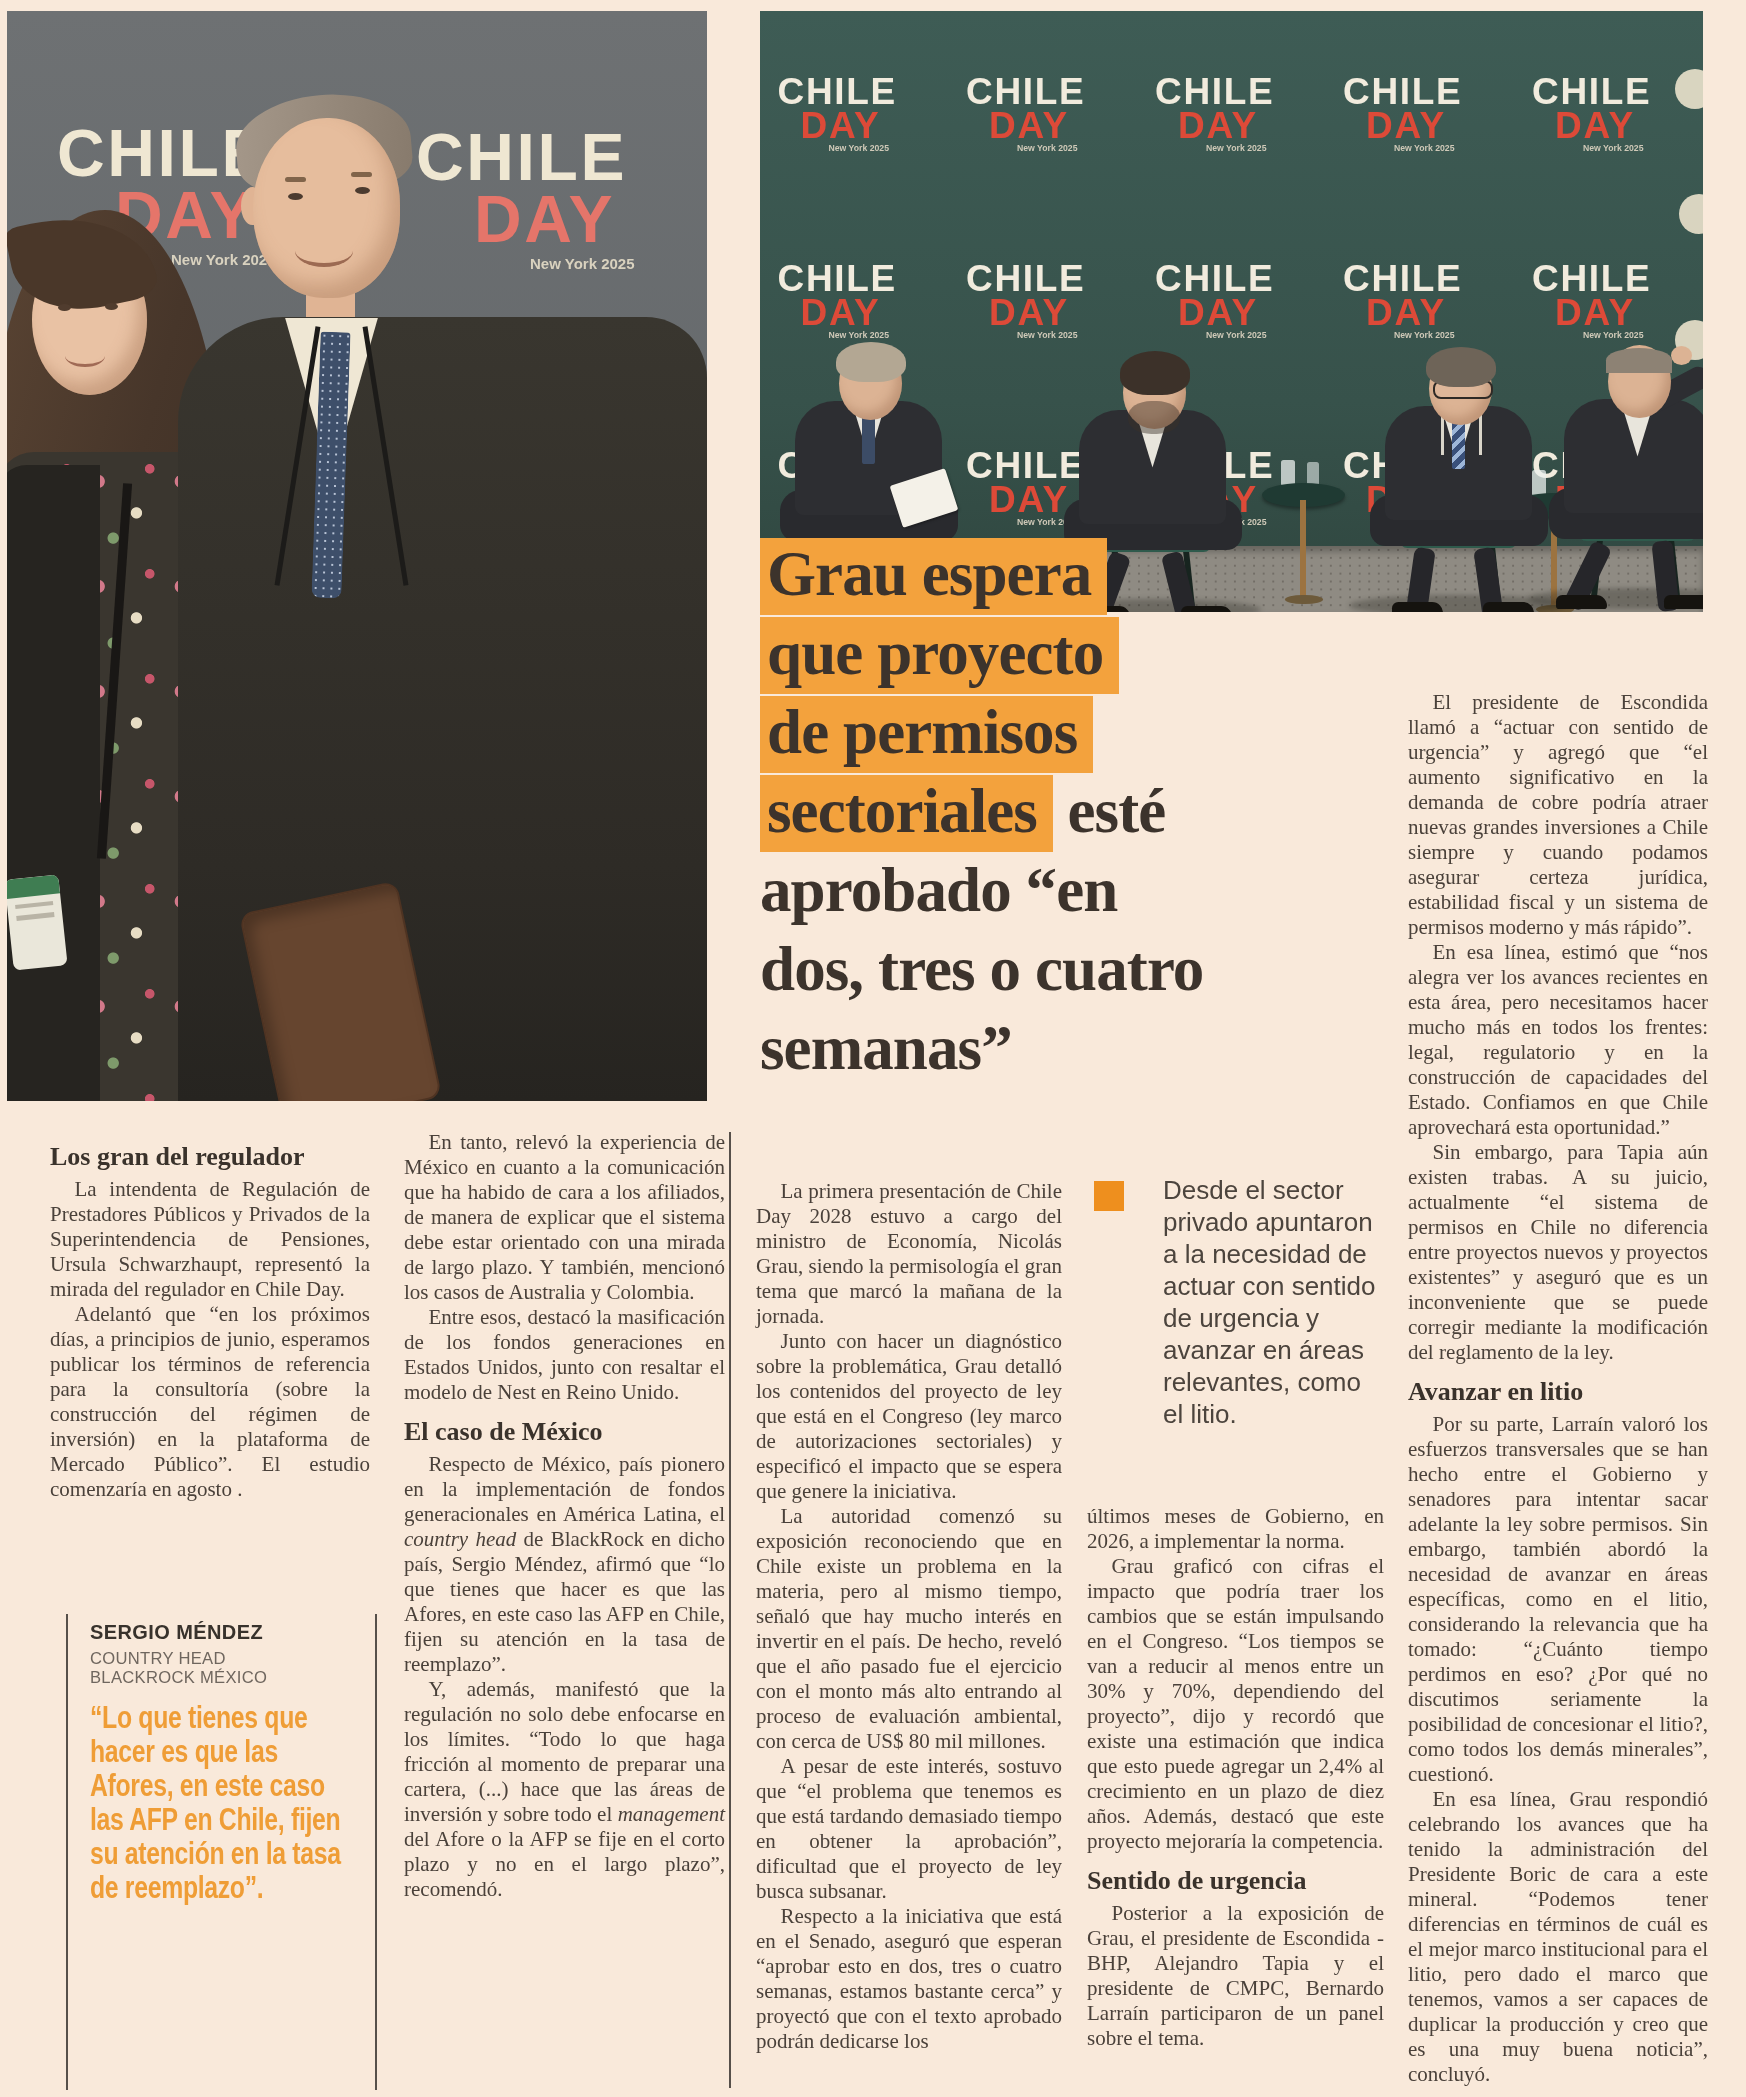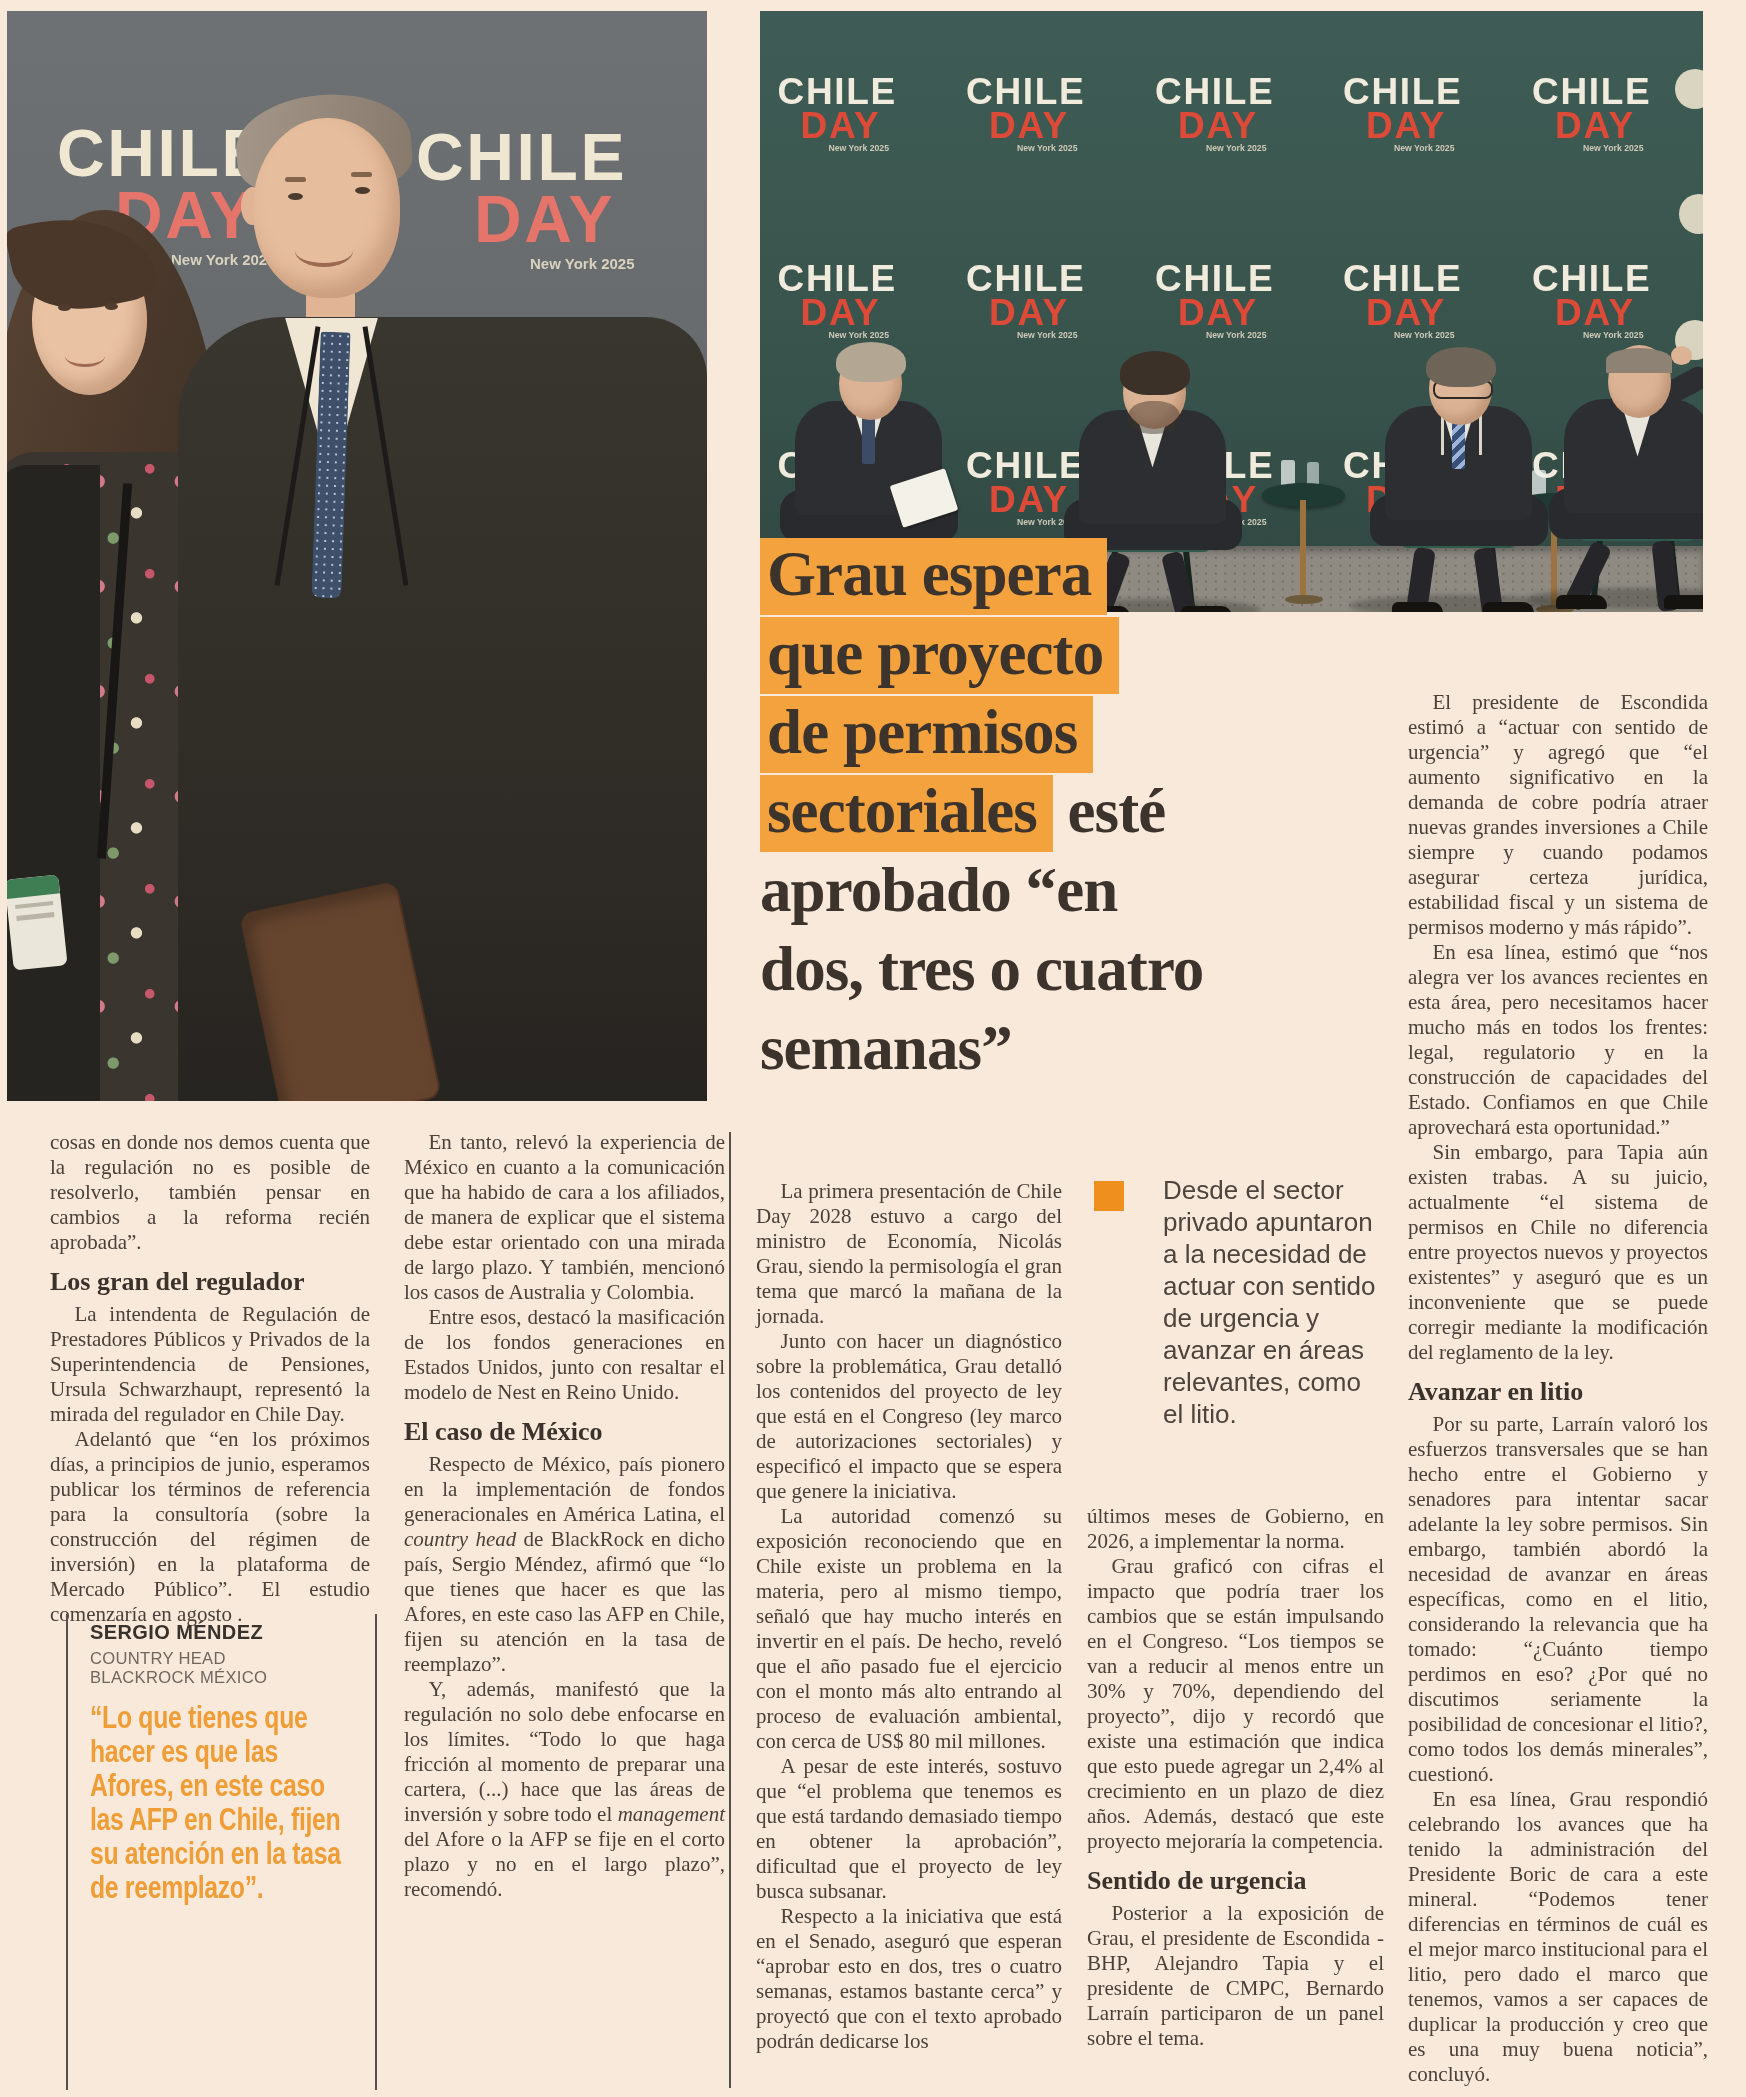--- a/index.html
+++ b/index.html
@@ -366,21 +366,20 @@
   <div class="hd-line"><span class="hd-hl">Grau espera</span></div>
   <div class="hd-line"><span class="hd-hl">que proyecto</span></div>
   <div class="hd-line"><span class="hd-hl">de permisos</span></div>
   <div class="hd-line"><span class="hd-hl">sectoriales</span><span> esté</span></div>
   <div class="hd-line">aprobado “en</div>
   <div class="hd-line">dos, tres o cuatro</div>
   <div class="hd-line">semanas”</div>
 </div>
 
 <div class="col" id="col1">
-  <p class="noindent">cosas en donde nos demos cuenta que la regulación no es posible de resolverlo, también pensar en cambios a la reforma recién aprobada”.</p>
   <h3>Los gran del regulador</h3>
   <p>La intendenta de Regulación de Prestadores Públicos y Privados de la Superintendencia de Pensiones, Ursula Schwarzhaupt, representó la mirada del regulador en Chile Day.</p>
   <p>Adelantó que “en los próximos días, a principios de junio, esperamos publicar los términos de referencia para la consultoría (sobre la construcción del régimen de inversión) en la plataforma de Mercado Público”. El estudio comenzaría en agosto .</p>
 </div>
 
 <div class="col" id="col2">
   <p>En tanto, relevó la experiencia de México en cuanto a la comunicación que ha habido de cara a los afiliados, de manera de explicar que el sistema debe estar orientado con una mirada de largo plazo. Y también, mencionó los casos de Australia y Colombia.</p>
   <p>Entre esos, destacó la masificación de los fondos generaciones en Estados Unidos, junto con resaltar el modelo de Nest en Reino Unido.</p>
   <h3>El caso de México</h3>
   <p><span>Respecto de México, país pionero en la implementación de fondos generacionales en América Latina, el </span><em>country head</em><span> de BlackRock en dicho país, Sergio Méndez, afirmó que “lo que tienes que hacer es que las Afores, en este caso las AFP en Chile, fijen su atención en la tasa de reemplazo”.</span></p>
@@ -396,21 +395,21 @@
 </div>
 
 <div class="col" id="col4">
   <p class="noindent">últimos meses de Gobierno, en 2026, a implementar la norma.</p>
   <p>Grau graficó con cifras el impacto que podría traer los cambios que se están impulsando en el Congreso. “Los tiempos se van a reducir al menos entre un 30% y 70%, dependiendo del proyecto”, dijo y recordó que existe una estimación que indica que esto puede agregar un 2,4% al crecimiento en un plazo de diez años. Además, destacó que este proyecto mejoraría la competencia.</p>
   <h3>Sentido de urgencia</h3>
   <p>Posterior a la exposición de Grau, el presidente de Escondida - BHP, Alejandro Tapia y el presidente de CMPC, Bernardo Larraín participaron de un panel sobre el tema.</p>
 </div>
 
 <div class="col" id="col5">
-  <p>El presidente de Escondida estimó a “actuar con sentido de urgencia” y agregó que “el aumento significativo en la demanda de cobre podría atraer nuevas grandes inversiones a Chile siempre y cuando podamos asegurar certeza jurídica, estabilidad fiscal y un sistema de permisos moderno y más rápido”.</p>
+  <p>El presidente de Escondida llamó a “actuar con sentido de urgencia” y agregó que “el aumento significativo en la demanda de cobre podría atraer nuevas grandes inversiones a Chile siempre y cuando podamos asegurar certeza jurídica, estabilidad fiscal y un sistema de permisos moderno y más rápido”.</p>
   <p>En esa línea, estimó que “nos alegra ver los avances recientes en esta área, pero necesitamos hacer mucho más en todos los frentes: legal, regulatorio y en la construcción de capacidades del Estado. Confiamos en que Chile aprovechará esta oportunidad.”</p>
   <p>Sin embargo, para Tapia aún existen trabas. A su juicio, actualmente “el sistema de permisos en Chile no diferencia entre proyectos nuevos y proyectos existentes” y aseguró que es un inconveniente que se puede corregir mediante la modificación del reglamento de la ley.</p>
   <h3>Avanzar en litio</h3>
   <p>Por su parte, Larraín valoró los esfuerzos transversales que se han hecho entre el Gobierno y senadores para intentar sacar adelante la ley sobre permisos. Sin embargo, también abordó la necesidad de avanzar en áreas específicas, como en el litio, considerando la relevancia que ha tomado: “¿Cuánto tiempo perdimos en eso? ¿Por qué no discutimos seriamente la posibilidad de concesionar el litio?, como todos los demás minerales”, cuestionó.</p>
   <p>En esa línea, Grau respondió celebrando los avances que ha tenido la administración del Presidente Boric de cara a este mineral. “Podemos tener diferencias en términos de cuál es el mejor marco institucional para el litio, pero dado el marco que tenemos, vamos a ser capaces de duplicar la producción y creo que es una muy buena noticia”, concluyó.</p>
 </div>
 
 <div class="vrule" id="rule-mid"></div>
 <div class="vrule" id="rule-q-left"></div>
 <div class="vrule" id="rule-q-right"></div>

